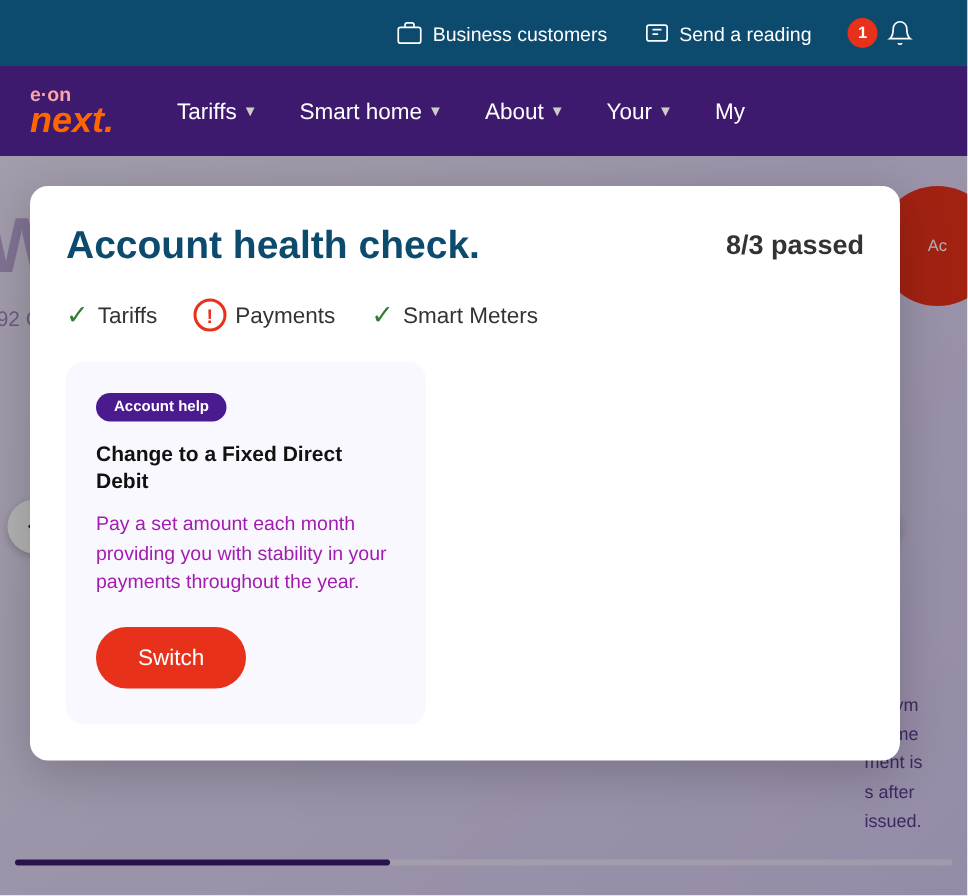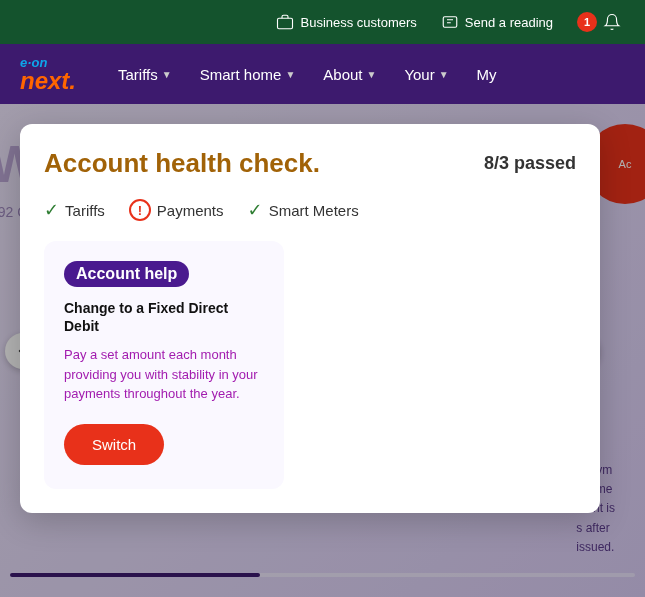--- a/index.html
+++ b/index.html
@@ -1,25 +1,25 @@
 <!DOCTYPE html>
 <html><head>
   <meta charset="utf-8">
   <style>
     * { margin: 0; padding: 0; box-sizing: border-box; }
     body { width: 645px; height: 597px; overflow: hidden; font-family: Arial, sans-serif; background: #f0eef8; }
 
     
     .top-bar {
-      background: #14532d;
+      background: #0c4a6e;
       height: 44px;
       display: flex;
       align-items: center;
       justify-content: flex-end;
-      padding: 0 24px;
+      padding: 0 36px;
       gap: 24px;
     }
     .top-bar-item {
       display: flex;
       align-items: center;
       gap: 6px;
       color: white;
       font-size: 13px;
       cursor: pointer;
     }
@@ -51,21 +51,21 @@
       align-items: center;
       padding: 0 20px;
       gap: 0;
     }
     .logo {
       margin-right: 30px;
       color: white;
       font-size: 22px;
       font-weight: bold;
     }
-    .logo-eon { font-size: 13px; color: #0ea5e9; display: block; line-height: 1; font-style: italic; }
+    .logo-eon { font-size: 13px; color: #fca5a5; display: block; line-height: 1; }
     .logo-next { color: #ff6600; font-size: 24px; font-style: italic; font-weight: 900; display: block; line-height: 1; }
     .logo-dot { color: #ff6600; }
     
     .nav-items {
       display: flex;
       align-items: center;
       gap: 4px;
       flex: 1;
     }
     .nav-item {
@@ -190,21 +190,21 @@
       max-width: 100%;
       box-shadow: 0 8px 32px rgba(0,0,0,0.2);
     }
     .health-modal-header {
       display: flex;
       align-items: center;
       justify-content: space-between;
       margin-bottom: 20px;
     }
     .health-title {
-      color: #a16207;
+      color: #0c4a6e;
       font-size: 26px;
       font-weight: 900;
     }
     .health-score {
       font-size: 18px;
       font-weight: bold;
       color: #333;
     }
     .health-checks {
       display: flex;
@@ -240,21 +240,21 @@
     
     .card {
       background: #faf8ff;
       border-radius: 12px;
       padding: 20px 20px 24px;
       width: 240px;
     }
     .card-badge {
       background: #4a1a8f;
       color: white;
-      font-size: 16px;
+      font-size: 10px;
       font-weight: bold;
       border-radius: 20px;
       padding: 4px 12px;
       display: inline-block;
       margin-bottom: 12px;
     }
     .card-title {
       font-size: 14px;
       font-weight: 900;
       color: #111;

